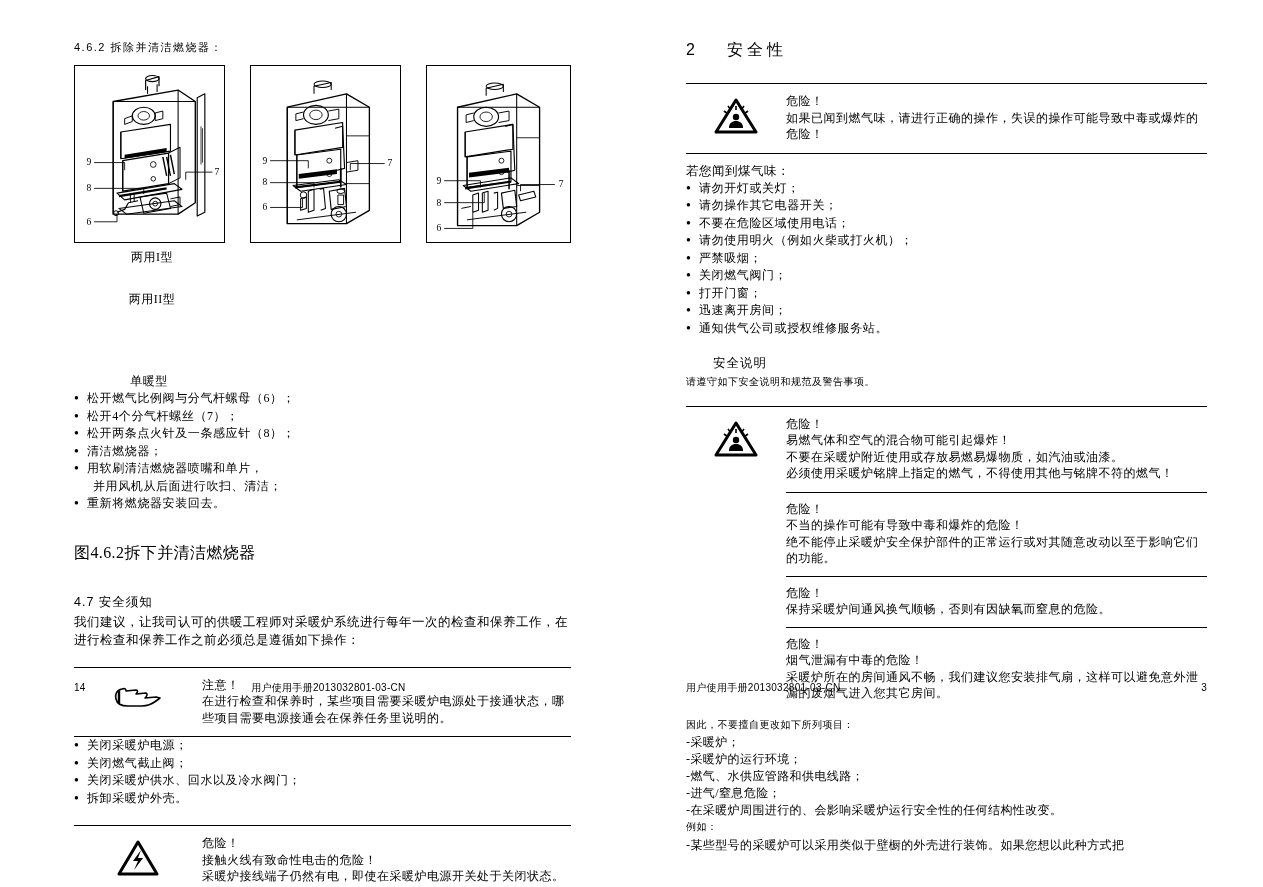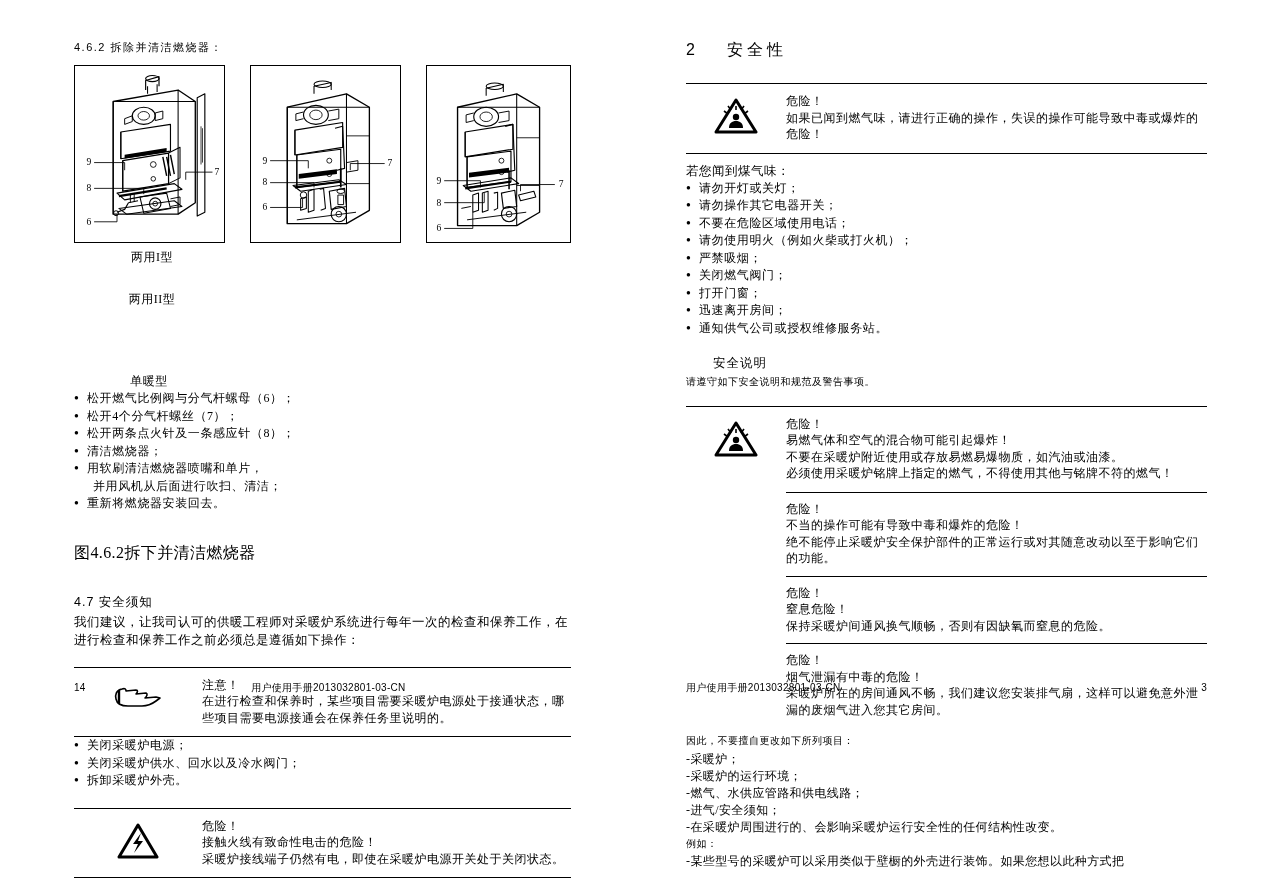--- a/index.html
+++ b/index.html
@@ -416,20 +416,21 @@
     </div>
     <div class="txt-cell">
       <div>注意！</div>
       <div>在进行检查和保养时，某些项目需要采暖炉电源处于接通状态，哪些项目需要电源接通会在保养任务里说明的。</div>
     </div>
   </div>
   <hr class="rule">
 
   <ul class="bullets mt-22">
     <li>关闭采暖炉电源；</li>
+    <li>关闭燃气截止阀；</li>
     <li>关闭采暖炉供水、回水以及冷水阀门；</li>
     <li>拆卸采暖炉外壳。</li>
   </ul>
 
   <div class="mt-18"></div>
   <hr class="rule">
   <div class="notice">
     <div class="icon-cell">
       <svg width="42" height="38" viewBox="0 0 42 38">
         <path d="M21 3 L40 35 L2 35 Z" fill="#fff" stroke="#000" stroke-width="3" stroke-linejoin="round"></path>
@@ -524,41 +525,40 @@
       <div>不当的操作可能有导致中毒和爆炸的危险！</div>
       <div>绝不能停止采暖炉安全保护部件的正常运行或对其随意改动以至于影响它们的功能。</div>
     </div>
   </div>
   <hr class="rule indent-rule">
 
   <div class="stack-note">
     <div class="spacer"></div>
     <div class="txt-cell">
       <div>危险！</div>
-      <div>窒息危险！</div>
       <div>保持采暖炉间通风换气顺畅，否则有因缺氧而窒息的危险。</div>
     </div>
   </div>
   <hr class="rule indent-rule">
 
   <div class="stack-note">
     <div class="spacer"></div>
     <div class="txt-cell">
       <div>危险！</div>
       <div>烟气泄漏有中毒的危险！</div>
       <div>采暖炉所在的房间通风不畅，我们建议您安装排气扇，这样可以避免意外泄漏的废烟气进入您其它房间。</div>
     </div>
   </div>
 
   <div class="body-para hei" style="margin-top:6px;">因此，不要擅自更改如下所列项目：</div>
   <ul class="dash-list">
     <li>-采暖炉；</li>
     <li>-采暖炉的运行环境；</li>
     <li>-燃气、水供应管路和供电线路；</li>
-    <li>-进气/安全须知；</li>
+    <li>-进气/窒息危险；</li>
     <li>-在采暖炉周围进行的、会影响采暖炉运行安全性的任何结构性改变。</li>
   </ul>
   <div class="body-para hei">例如：</div>
   <ul class="dash-list">
     <li>-某些型号的采暖炉可以采用类似于壁橱的外壳进行装饰。如果您想以此种方式把</li>
 
   </ul>
 
   <div class="footer">
     <span>用户使用手册2013032801-03-CN</span>

